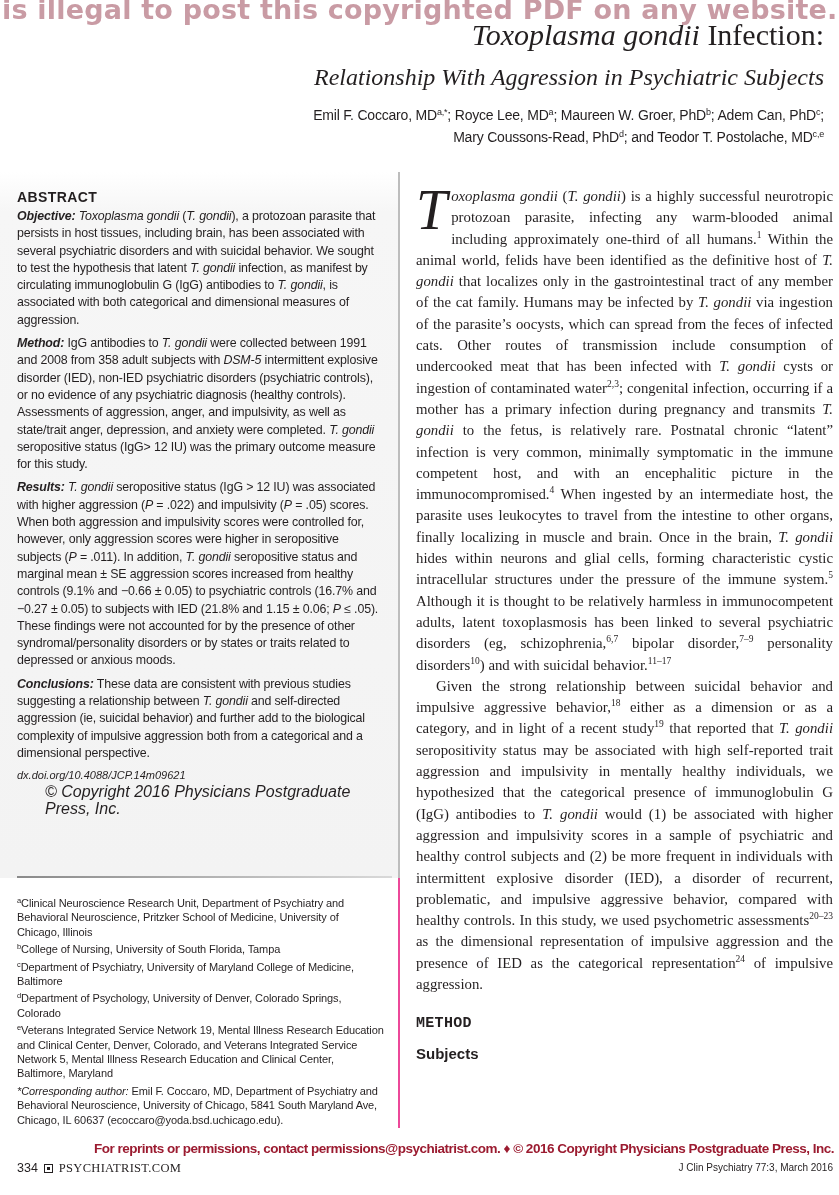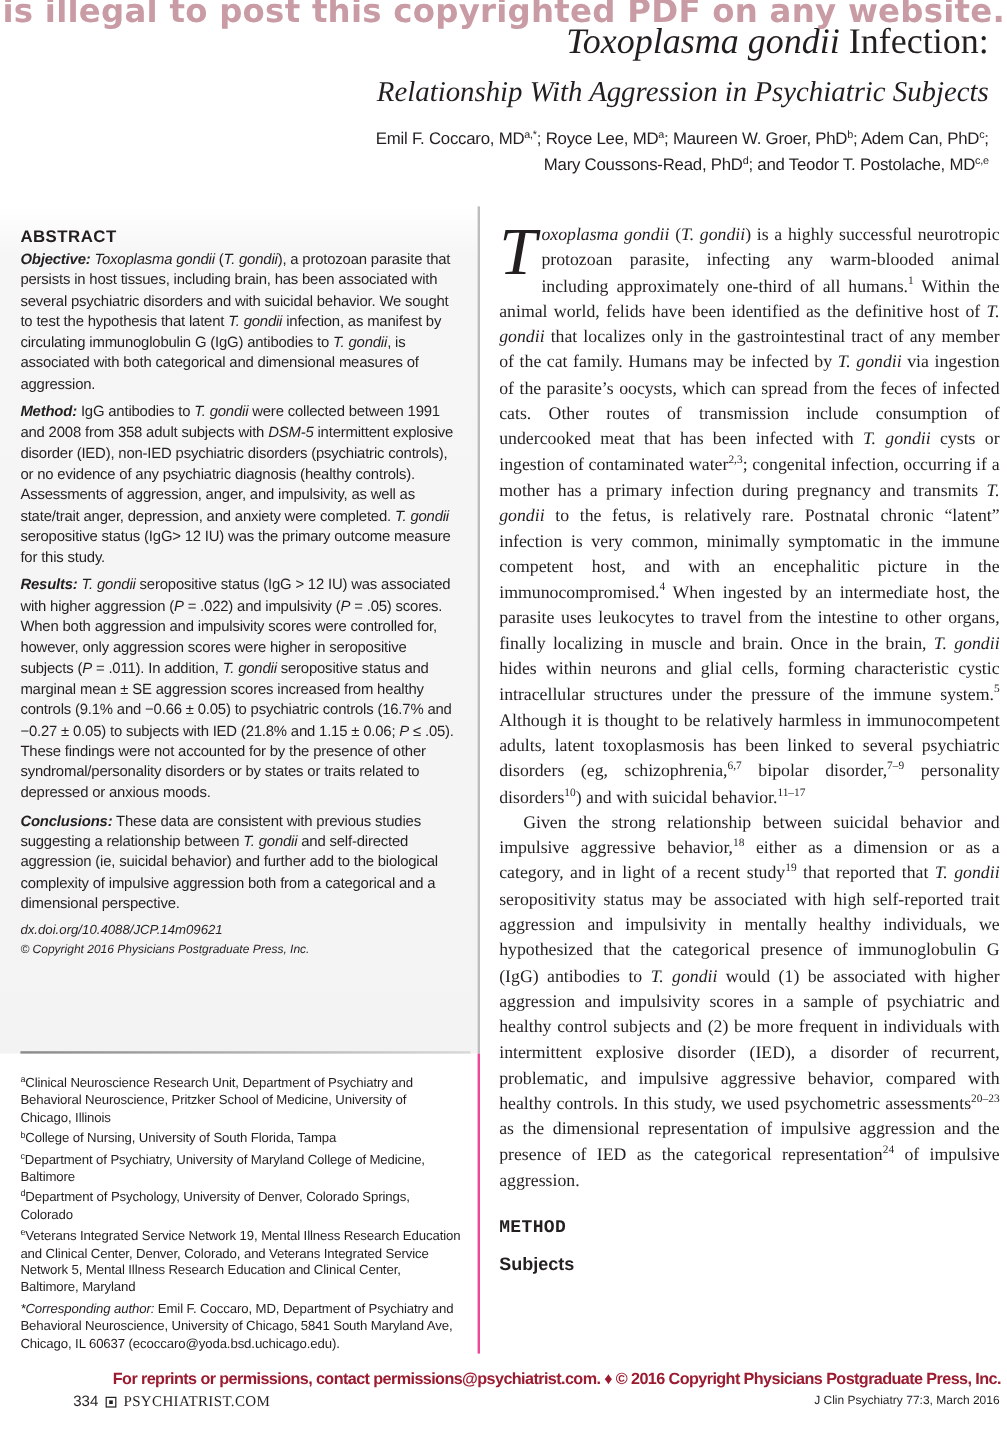--- a/index.html
+++ b/index.html
@@ -40,21 +40,21 @@
   }
   .abs-para {
     font-family: "Liberation Sans", sans-serif; font-size: 12.4px; line-height: 17.3px; margin-bottom: 6px; color: #231f20;
     letter-spacing: -0.15px;
   }
   .abs-para .lbl { font-weight: bold; font-style: italic; }
   .abs-para i { font-style: italic; }
   .citation { font-family: "Liberation Sans", sans-serif; font-style: italic; color: #231f20; }
   .cit-1 { font-size: 12.4px; line-height: 17px; margin-top: 6px; }
   .cit-2 { font-size: 11px; line-height: 15px; }
-  .cit-3 { font-size: 10px; line-height: 17px; }
+  .cit-3 { font-size: 16px; line-height: 17px; margin-left: 28px; }
 
   .abs-divider {
     position: absolute; left: 17px; top: 704px; width: 375px; height: 2px;
     background: linear-gradient(to right, #8a8a8a, #d9d9d9);
   }
   .affil-area { position: absolute; left: 0; top: 706px; width: 400px; height: 250px; border-right: 2px solid #ec4899; padding: 18px 14px 0 17px; }
   .affil {
     font-family: "Liberation Sans", sans-serif; font-size: 11px; line-height: 14.4px; margin-bottom: 3px; color: #231f20;
     letter-spacing: -0.1px;
   }
@@ -83,21 +83,21 @@
   
   .footer-banner {
     position: absolute; left: 16px; top: 1141px; width: 818px; text-align: right; white-space: nowrap;
     font-family: "Liberation Sans", sans-serif; font-weight: bold; font-size: 13.5px; line-height: 16px; color: #9b1b30;
     letter-spacing: -0.5px;
   }
   .footer-left {
     position: absolute; left: 17px; top: 1160px; font-family: "Liberation Sans", sans-serif; font-size: 12px; line-height: 16px; color: #231f20;
     display: flex; align-items: center; gap: 6px;
   }
-  .footer-left .pagenum { font-size: 12.5px; margin-left: 44px; }
+  .footer-left .pagenum { font-size: 12.5px; }
   .square-icon { display: inline-block; width: 9px; height: 9px; border: 1px solid #231f20; position: relative; }
   .square-icon::after { content: ""; position: absolute; left: 2px; top: 2px; width: 3px; height: 3px; background: #231f20; }
   .site { font-family: "Liberation Serif", serif; font-size: 12.5px; letter-spacing: 0.3px; }
   .footer-right {
     position: absolute; right: 6px; top: 1160px; font-family: "Liberation Sans", sans-serif; font-size: 10px; line-height: 16px; color: #231f20;
   }
 </style>
 </head>
 <body>
 

